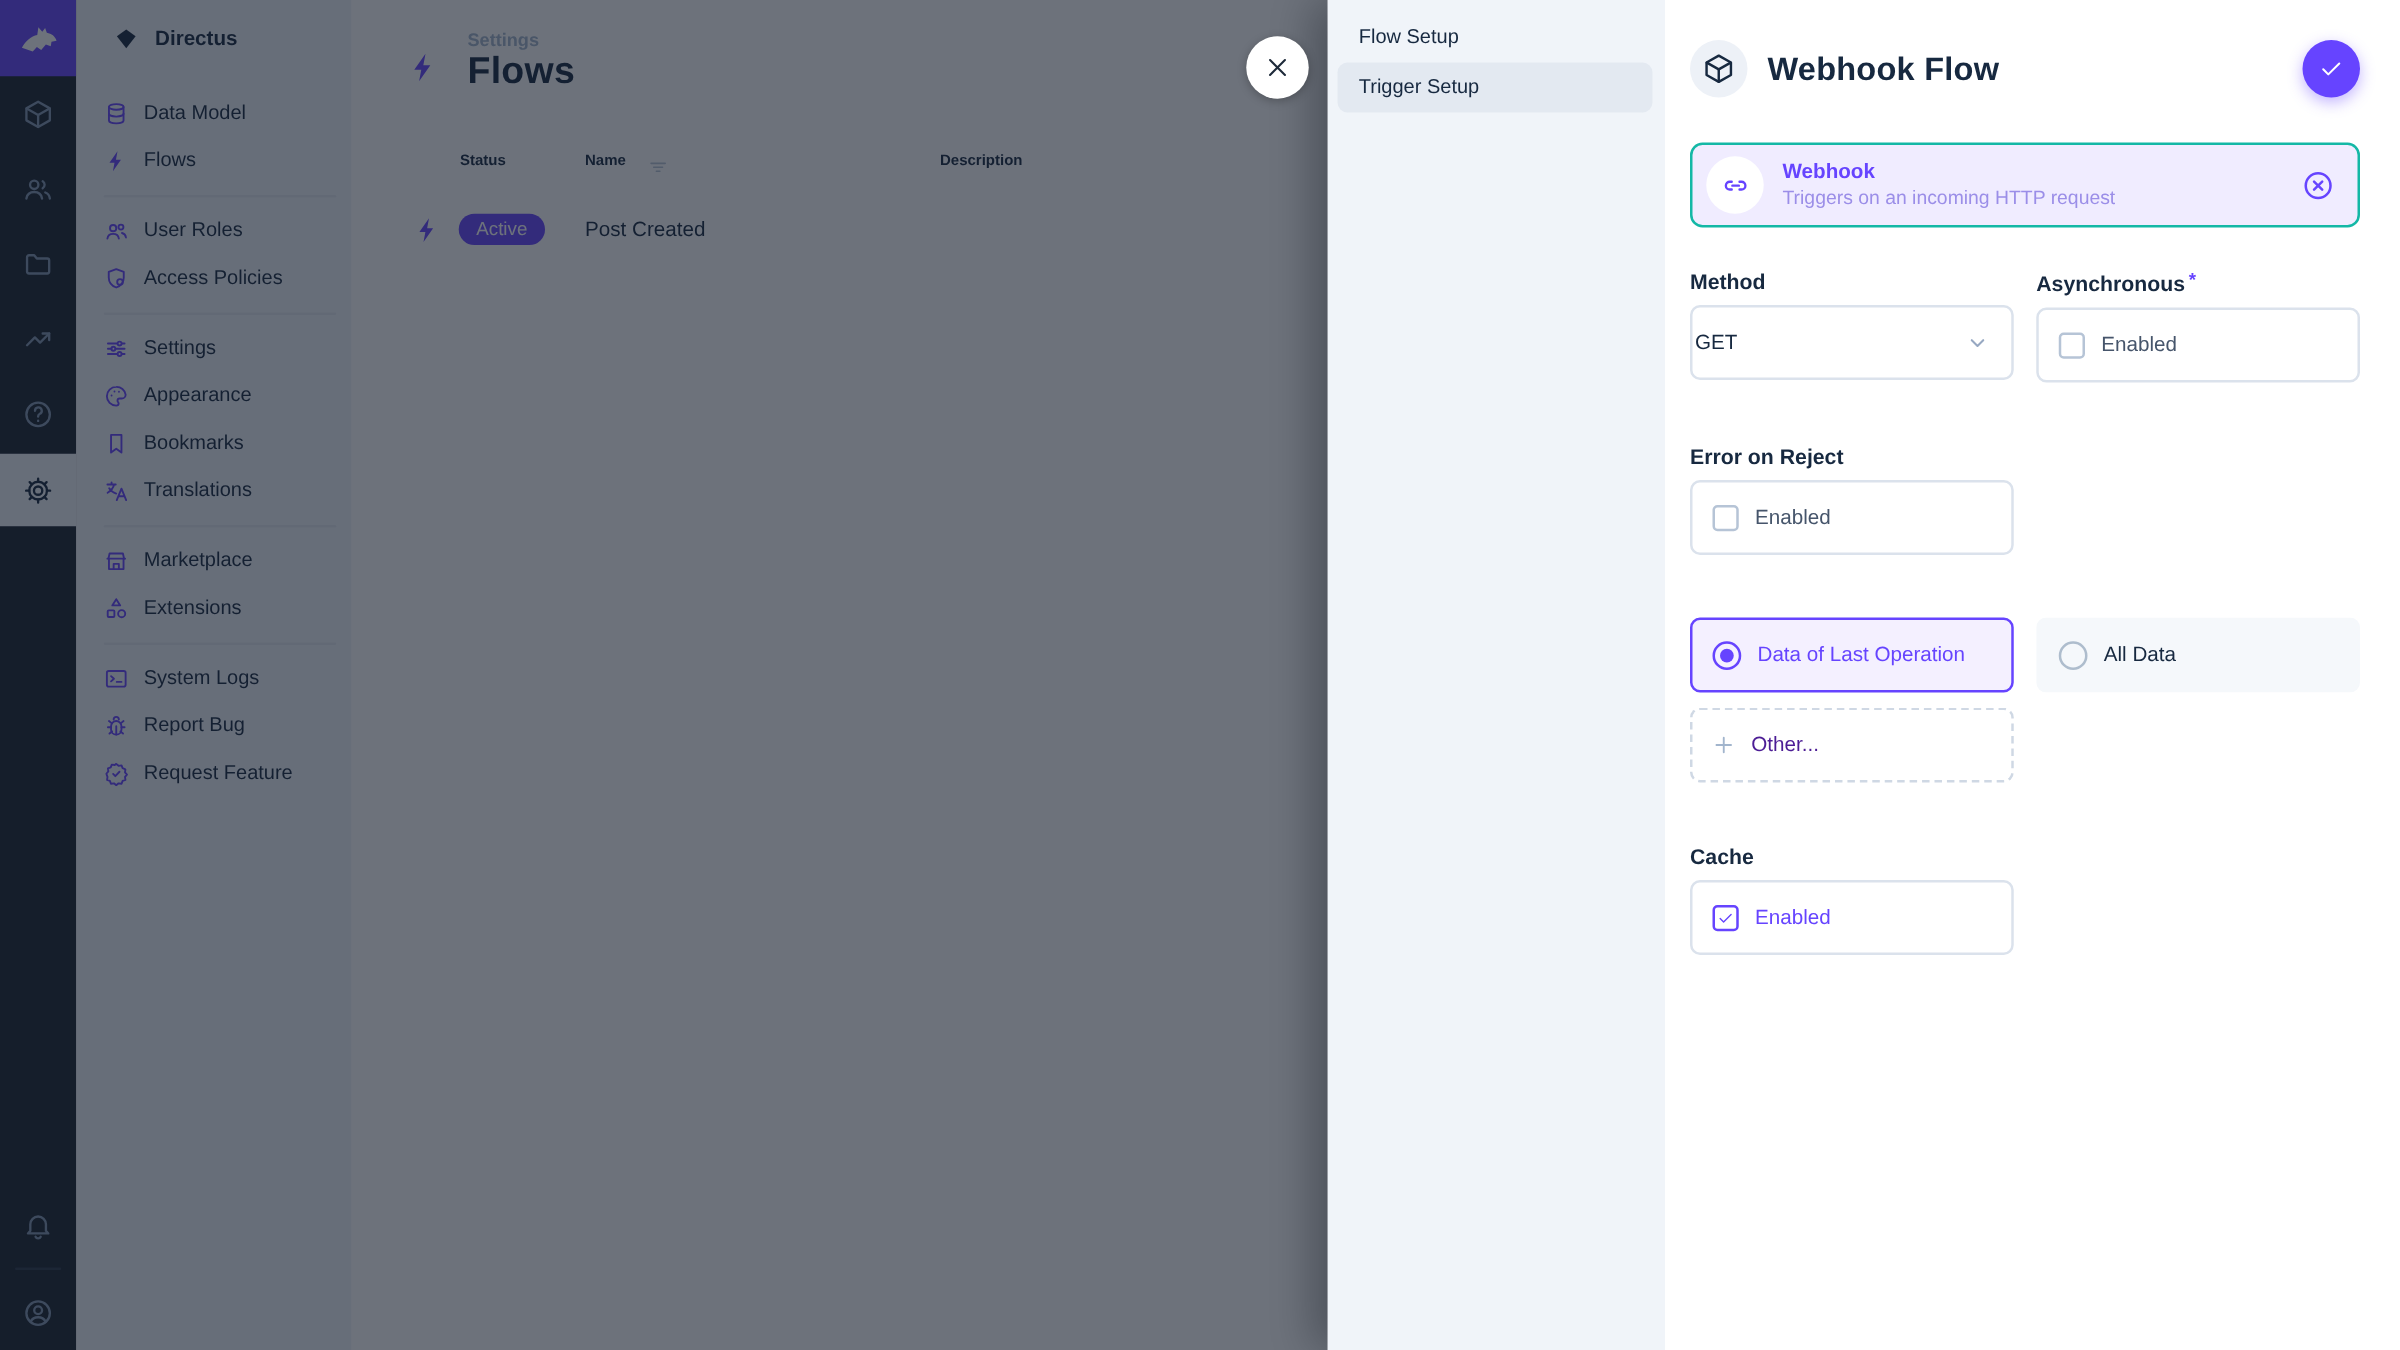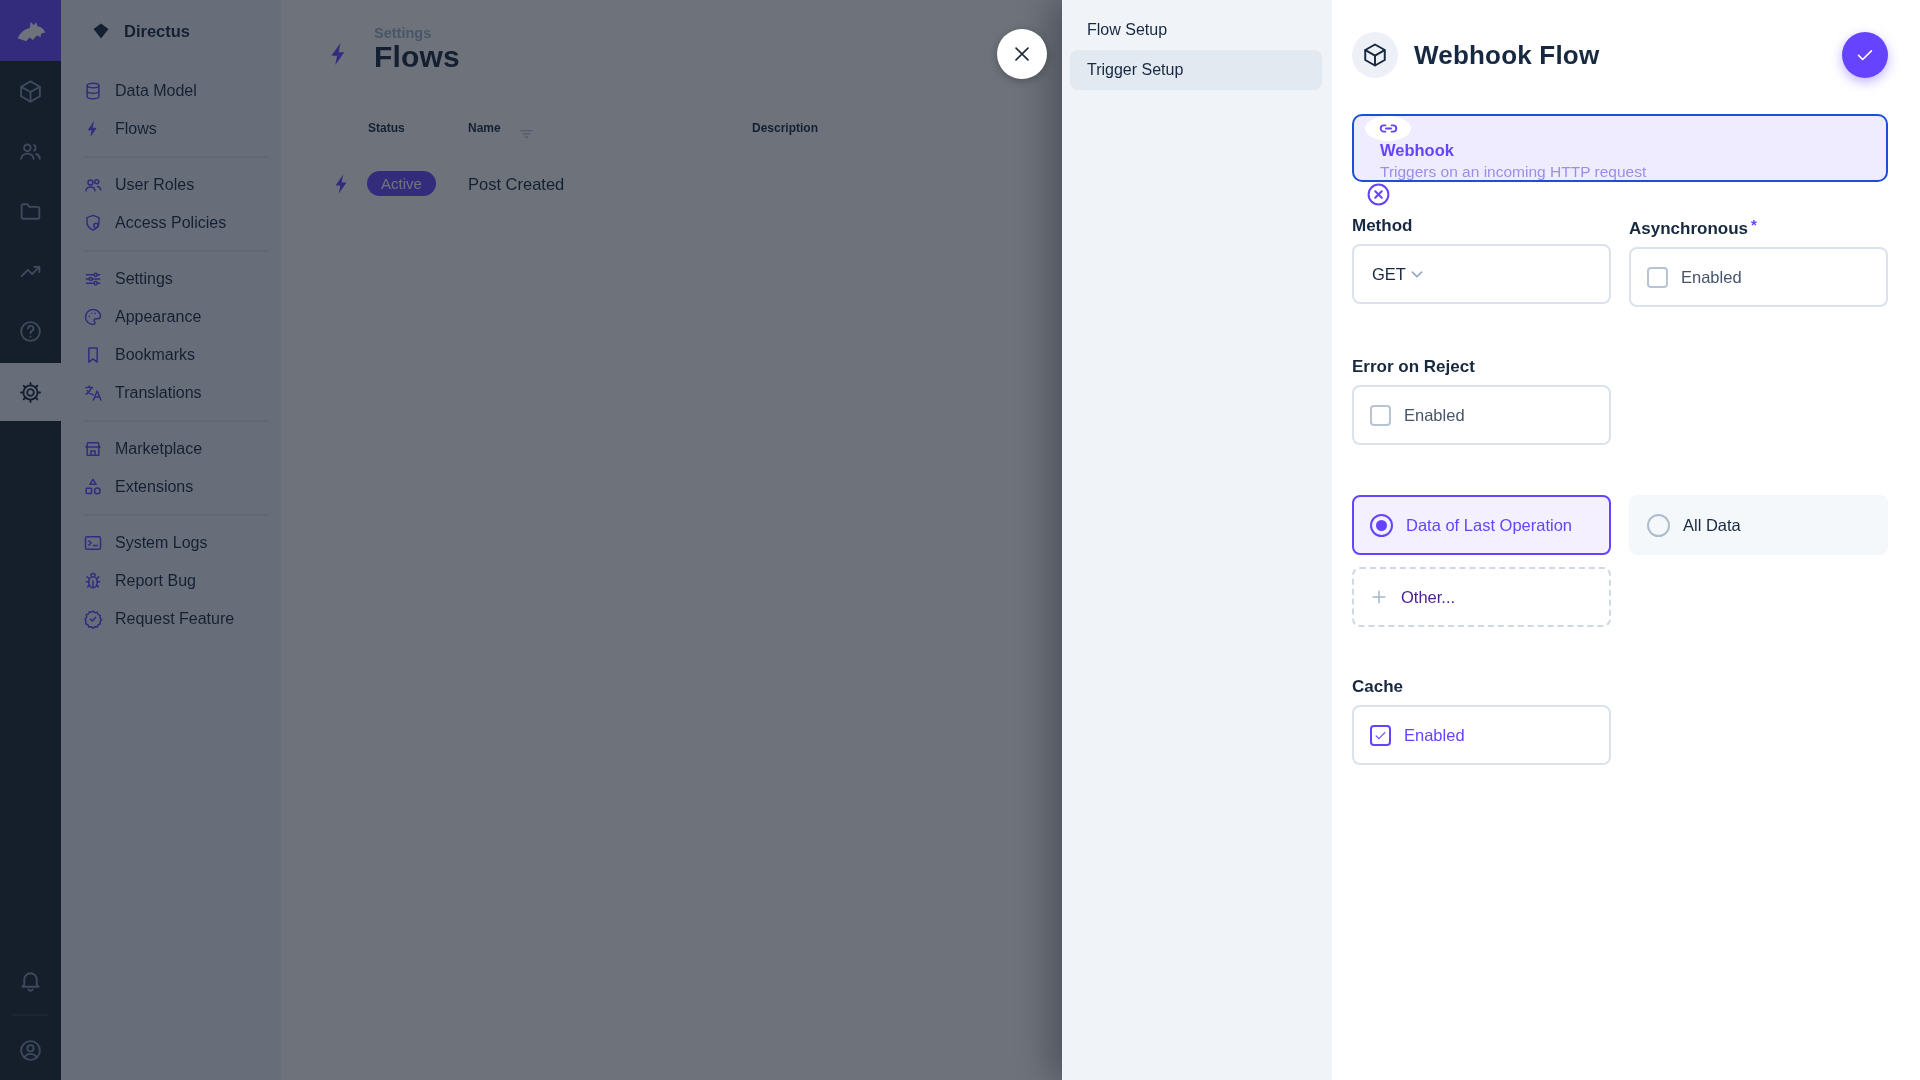--- a/index.html
+++ b/index.html
@@ -76,38 +76,38 @@
     display:flex; align-items:center; justify-content:center; }
   .panel-icon-circle .icon { width:26px; height:26px; color:#172940; }
   .drawer-title { margin-left:16px; font-size:26px; font-weight:700; color:#172940;
     letter-spacing:.2px; }
   .spacer { flex:1; }
   .save-btn { width:46px; height:46px; border-radius:50%; background:#6644ff; display:flex;
     align-items:center; justify-content:center; cursor:pointer;
     box-shadow:0 4px 12px rgba(102,68,255,.4); }
   .save-btn .icon { width:22px; height:22px; color:#fff; }
 
-  .trigger-card { margin-top:36px; height:68px; border:2px solid #1d4ed8; background:#f0ecff;
-    border-radius:10px; display:flex; padding:0 18px 0 11px;flex-direction:column; }
+  .trigger-card { margin-top:36px; height:68px; border:2px solid #14b8a6; background:#f0ecff;
+    border-radius:10px; display:flex; align-items:center; padding:0 18px 0 11px; }
   .trigger-icon-circle { width:46px; height:46px; border-radius:50%; background:#fff;
     display:flex; align-items:center; justify-content:center; }
   .trigger-icon-circle .icon { width:25px; height:25px; color:#6644ff; }
   .trigger-texts { margin-left:15px; }
   .trigger-title { font-size:16.5px; font-weight:700; color:#6644ff; }
   .trigger-subtitle { font-size:15.5px; color:#9b8ee8; margin-top:3px; }
   .deselect-icon { width:27px; height:27px; color:#6644ff; cursor:pointer; }
 
   .form-section { margin-top:50px; }
   .form-section.first { margin-top:34px; }
   .form-grid { display:grid; grid-template-columns:1fr 1fr; column-gap:18px; }
   .field-label { font-size:17px; font-weight:700; color:#172940; margin-bottom:8px; }
   .req-mark { color:#6644ff; font-size:15px; vertical-align:4px; margin-left:3px; }
   .control { height:60px; border:2px solid #dbe2ec; border-radius:8px; background:#fff;
     display:flex; align-items:center; }
-  .select-control { padding:0 16px 0 18px; cursor:pointer; }
+  .select-control { justify-content:space-between; padding:0 16px 0 2px; cursor:pointer; }
   .select-value { font-size:16.5px; color:#172940; }
   .chevron { width:22px; height:22px; color:#97a8c2; }
   .check-control { padding-left:16px; cursor:pointer; }
   .checkbox { width:21px; height:21px; border:2px solid #b6c4d6; border-radius:4px;
     background:#fff; }
   .checkbox.checked { border-color:#6644ff; color:#6644ff; padding:1px; }
   .check-label { margin-left:13px; font-size:16.5px; color:#46556b; }
   .check-control.checked-style .check-label { color:#6644ff; }
 
   .radio-box { height:60px; border-radius:8px; display:flex; align-items:center;

